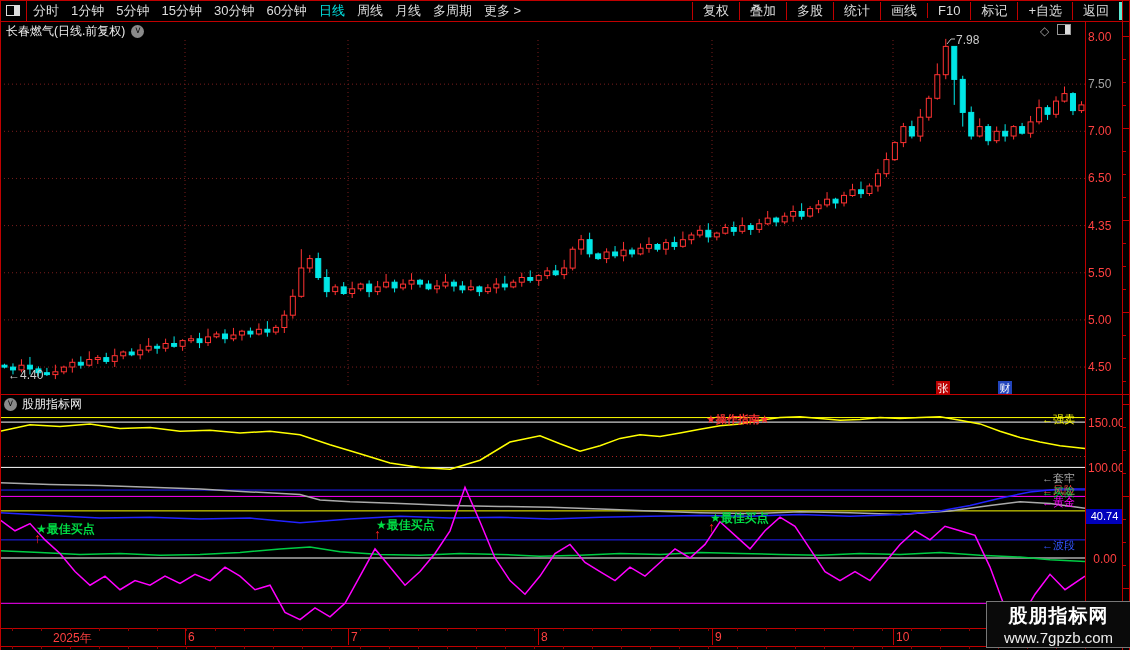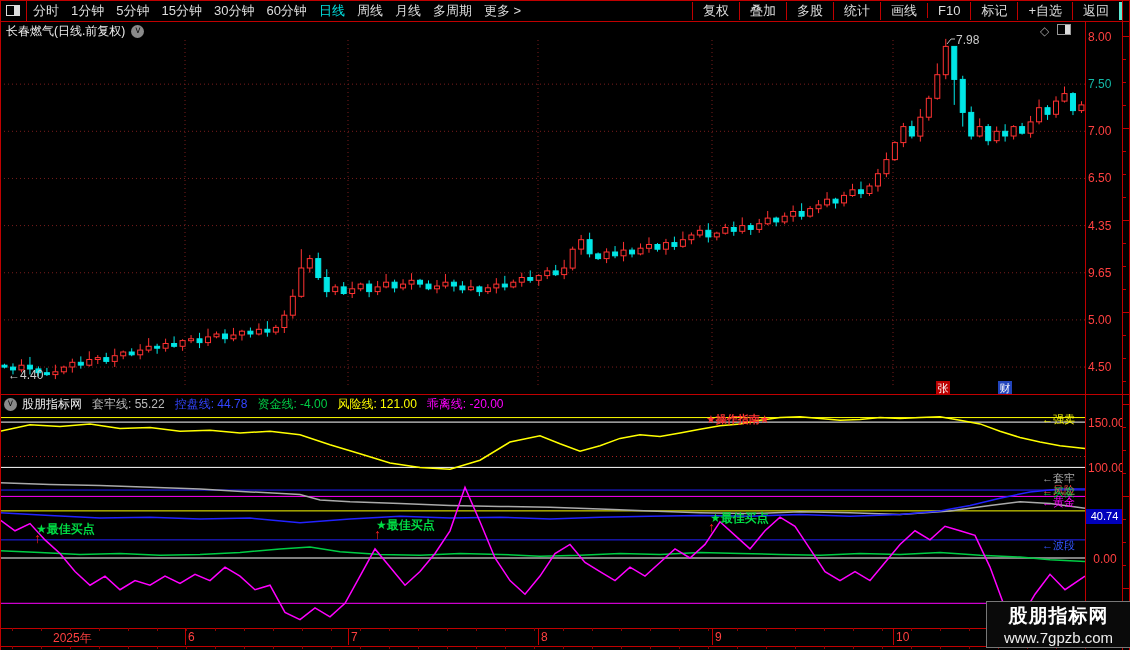--- a/index.html
+++ b/index.html
@@ -368,45 +368,38 @@
       <rect x="1070.48" y="93.6" width="5" height="17.0" fill="#00e6e6" stroke="#00e6e6"></rect>
       <line x1="1081.46" y1="101.2183" x2="1081.46" y2="113.00580000000001" stroke="#ff3232" stroke-width="1"></line>
       <rect x="1078.96" y="104.9" width="5" height="5.7" fill="#000" stroke="#ff3232"></rect>
       <line x1="947" y1="44" x2="951" y2="39" stroke="#bbb" stroke-width="1"></line>
       <line x1="951" y1="39" x2="955" y2="39" stroke="#bbb" stroke-width="1"></line>
     </svg>
   <span class="price-note" style="left:956px;top:33px;">7.98</span>
   <span class="price-note" style="left:8px;top:368px;">←4.40</span>
   <div id="main-ylabels">
       <span class="ylab" style="position: absolute; left: 1088px; top: 30px; font-size: 12px; color: rgb(255, 64, 64);">8.00</span>
-      <span class="ylab" style="position: absolute; left: 1088px; top: 77.15px; font-size: 12px; color: #14b8a6;">7.50</span>
+      <span class="ylab" style="position: absolute; left: 1088px; top: 77.15px; font-size: 12px; color: #a3a3a3;">7.50</span>
       <span class="ylab" style="position: absolute; left: 1088px; top: 124.3px; font-size: 12px; color: rgb(255, 64, 64);">7.00</span>
       <span class="ylab" style="position: absolute; left: 1088px; top: 171.45px; font-size: 12px; color: rgb(255, 64, 64);">6.50</span>
       <span class="ylab" style="position: absolute; left: 1088px; top: 218.6px; font-size: 12px; color: rgb(255, 64, 64);">4.35</span>
-      <span class="ylab" style="position: absolute; left: 1088px; top: 265.75px; font-size: 12px; color: rgb(255, 64, 64);">9.65</span>
+      <span class="ylab" style="position: absolute; left: 1088px; top: 265.75px; font-size: 12px; color: rgb(255, 64, 64);">5.50</span>
       <span class="ylab" style="position: absolute; left: 1088px; top: 312.9px; font-size: 12px; color: rgb(255, 64, 64);">5.00</span>
       <span class="ylab" style="position: absolute; left: 1088px; top: 360.05px; font-size: 12px; color: rgb(255, 64, 64);">4.50</span>
     </div>
   <div id="news-badges">
       <span class="news-badge" style="left: 936px; background: rgb(187, 0, 0);">张</span>
       <span class="news-badge" style="left: 998px; background: rgb(34, 68, 187);">财</span>
     </div>
 
   <div class="abs hline" style="left:0;top:394px;width:1130px;"></div>
 
   <div id="ind-header" class="abs">
     <span class="circ-ico" style="margin-left:4px;">˅</span>
     <span id="ind-site">股朋指标网</span>
-    <span id="ind-fields" style="display:flex;">
-        <span class="fld" style="color: rgb(187, 187, 187);">套牢线: 55.22</span>
-        <span class="fld" style="color: rgb(51, 68, 255);">控盘线: 44.78</span>
-        <span class="fld" style="color: rgb(0, 204, 68);">资金线: -4.00</span>
-        <span class="fld" style="color: rgb(255, 255, 0);">风险线: 121.00</span>
-        <span class="fld" style="color: rgb(255, 0, 255);">乖离线: -20.00</span>
-      </span>
   </div>
 
   <svg id="ind-svg" style="top:412px;" width="1130" height="216" viewBox="0 412 1130 216">
       <line x1="0" y1="417.57" x2="1085" y2="417.57" stroke="#ffff00" stroke-width="1"></line>
       <line x1="0" y1="422.1" x2="1085" y2="422.1" stroke="#ffffff" stroke-width="1"></line>
       <line x1="0" y1="456.528" x2="1085" y2="456.528" stroke="#aa2222" stroke-width="1" stroke-dasharray="1,3"></line>
       <line x1="0" y1="467.4" x2="1085" y2="467.4" stroke="#ffffff" stroke-width="1"></line>
       <line x1="0" y1="490.05" x2="1085" y2="490.05" stroke="#2222ff" stroke-width="1"></line>
       <line x1="0" y1="496.392" x2="1085" y2="496.392" stroke="#ff00ff" stroke-width="1"></line>
       <line x1="0" y1="510.888" x2="1085" y2="510.888" stroke="#ffff00" stroke-width="1"></line>

